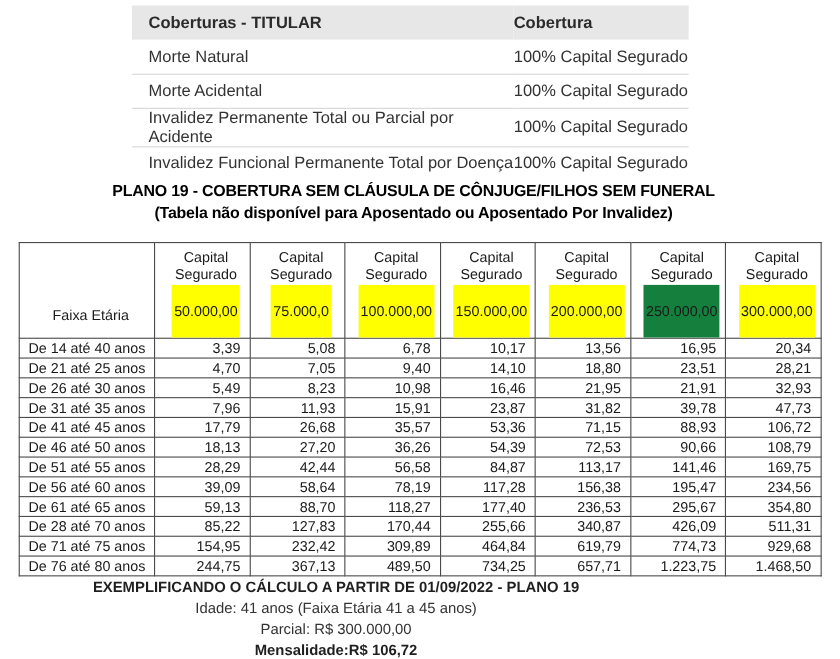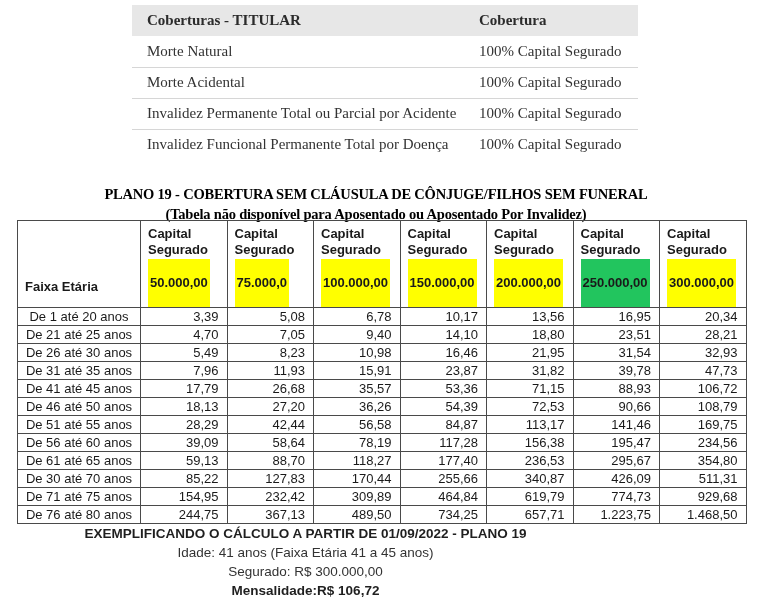--- a/index.html
+++ b/index.html
@@ -9,76 +9,74 @@
     height: 599px;
     overflow: hidden;
     font-family: "Liberation Sans", sans-serif;
     color: #333333;
   }
   .page { position: relative; width: 764px; height: 599px; }
 
   
   .coverage-table {
     position: absolute;
-    left: 132px;
+    left: 120px;
     top: 5px;
     width: 506px;
     border-collapse: collapse;
     font-size: 15px;
-    font-family: Liberation Serif, serif;
   }
   .coverage-table th, .coverage-table td {
     font-weight: normal;
     text-align: left;
     vertical-align: middle;
     height: 31px;
     padding: 0;
   }
   .coverage-table th { background: #e7e7e7; font-weight: bold; color: #2b2b2b; }
   .coverage-table th:first-child, .coverage-table td:first-child { width: 347px; padding-left: 15px; }
   .coverage-table th:last-child,  .coverage-table td:last-child  { width: 159px; }
   .coverage-table tbody tr { border-bottom: 1px solid #d6d6d6; }
   .coverage-table tbody tr:last-child { border-bottom: none; }
 
   
   .plan-title {
     position: absolute;
-    top: 184px;
+    top: 164px;
     left: 0;
     width: 752px;
     text-align: center;
     font-weight: bold;
     font-size: 14.5px;
     line-height: 20px;
     color: #000000;
     letter-spacing: -0.2px;
-    font-family: Liberation Serif, serif;
   }
 
   
   .rate-table {
     position: absolute;
     left: 17px;
     top: 220px;
     width: 729px;
     border-collapse: collapse;
     table-layout: fixed;
     font-size: 13px;
     color: #1a1a1a;
   }
   .rate-table th, .rate-table td {
     border: 1px solid #4a4a4a;
     overflow: hidden;
     white-space: nowrap;
   }
   .rate-table thead th {
     height: 61px;
-    text-align: left;
+    text-align: center;
     vertical-align: top;
-    font-weight: bold;
+    font-weight: normal;
     padding: 5px 0 0 7px;
     line-height: 16px;
   }
   .rate-table thead th.faixa {
     vertical-align: bottom;
     padding: 0 0 12px 7px;
   }
   .rate-table .hl {
     display: inline-block;
     padding: 16px 2px;
@@ -157,27 +155,27 @@
         <col style="width:86.5px">
     </colgroup>
     <thead>
       <tr>
         <th class="faixa">Faixa Etária</th>
       <th><div>Capital</div><div>Segurado</div><span class="hl" style="background: rgb(255, 255, 0);">50.000,00</span></th>
           <th><div>Capital</div><div>Segurado</div><span class="hl" style="background: rgb(255, 255, 0);">75.000,0</span></th>
           <th><div>Capital</div><div>Segurado</div><span class="hl" style="background: rgb(255, 255, 0);">100.000,00</span></th>
           <th><div>Capital</div><div>Segurado</div><span class="hl" style="background: rgb(255, 255, 0);">150.000,00</span></th>
           <th><div>Capital</div><div>Segurado</div><span class="hl" style="background: rgb(255, 255, 0);">200.000,00</span></th>
-          <th><div>Capital</div><div>Segurado</div><span class="hl" style="background: #22c55e;">250.000,00</span></th>
+          <th><div>Capital</div><div>Segurado</div><span class="hl" style="background: #15803d;">250.000,00</span></th>
           <th><div>Capital</div><div>Segurado</div><span class="hl" style="background: rgb(255, 255, 0);">300.000,00</span></th>
         </tr>
     </thead>
     <tbody>
         <tr>
-          <td class="age">De 1 até 20 anos</td>
+          <td class="age">De 14 até 40 anos</td>
           <td>3,39</td>
           <td>5,08</td>
           <td>6,78</td>
           <td>10,17</td>
           <td>13,56</td>
           <td>16,95</td>
           <td>20,34</td>
         </tr>
         <tr>
           <td class="age">De 21 até 25 anos</td>
@@ -189,21 +187,21 @@
           <td>23,51</td>
           <td>28,21</td>
         </tr>
         <tr>
           <td class="age">De 26 até 30 anos</td>
           <td>5,49</td>
           <td>8,23</td>
           <td>10,98</td>
           <td>16,46</td>
           <td>21,95</td>
-          <td>31,54</td>
+          <td>21,91</td>
           <td>32,93</td>
         </tr>
         <tr>
           <td class="age">De 31 até 35 anos</td>
           <td>7,96</td>
           <td>11,93</td>
           <td>15,91</td>
           <td>23,87</td>
           <td>31,82</td>
           <td>39,78</td>
@@ -253,21 +251,21 @@
           <td class="age">De 61 até 65 anos</td>
           <td>59,13</td>
           <td>88,70</td>
           <td>118,27</td>
           <td>177,40</td>
           <td>236,53</td>
           <td>295,67</td>
           <td>354,80</td>
         </tr>
         <tr>
-          <td class="age">De 30 até 70 anos</td>
+          <td class="age">De 28 até 70 anos</td>
           <td>85,22</td>
           <td>127,83</td>
           <td>170,44</td>
           <td>255,66</td>
           <td>340,87</td>
           <td>426,09</td>
           <td>511,31</td>
         </tr>
         <tr>
           <td class="age">De 71 até 75 anos</td>
@@ -288,17 +286,17 @@
           <td>657,71</td>
           <td>1.223,75</td>
           <td>1.468,50</td>
         </tr>
       </tbody>
   </table>
 
   <div class="example">
     <div class="bold-line">EXEMPLIFICANDO O CÁLCULO A PARTIR DE 01/09/2022 - PLANO 19</div>
     <div>Idade: 41 anos (Faixa Etária 41 a 45 anos)</div>
-    <div>Segurado: R$ 300.000,00</div>
+    <div>Parcial: R$ 300.000,00</div>
     <div class="bold-line">Mensalidade:R$ 106,72</div>
   </div>
 
 </div>
 
 </body></html>

